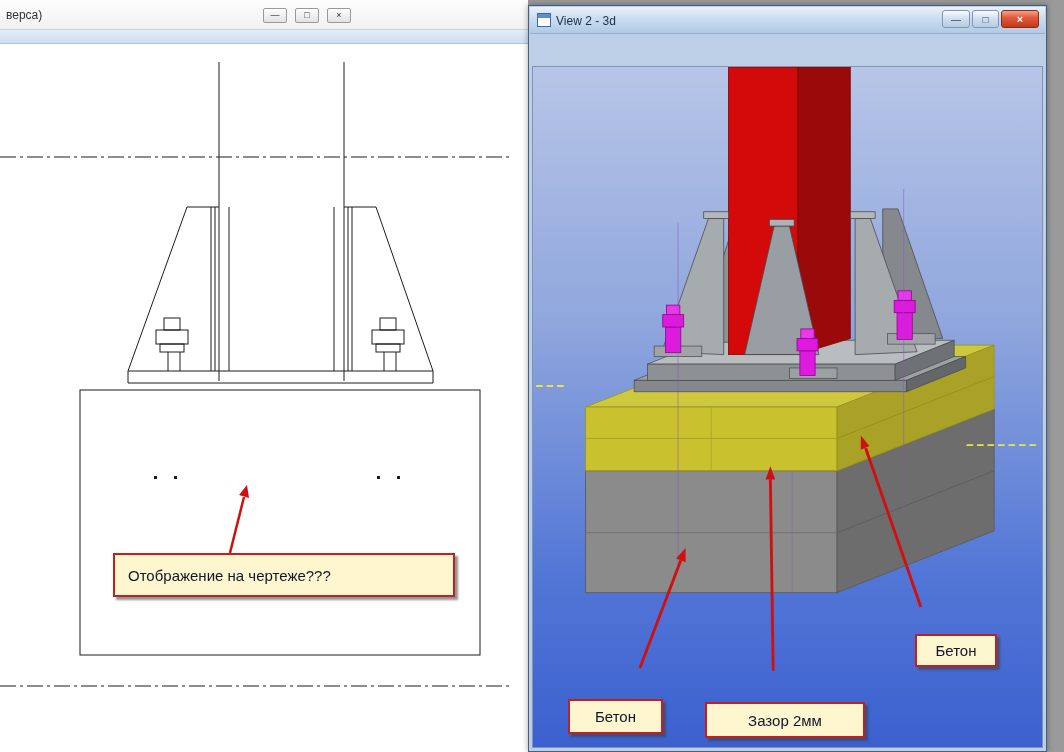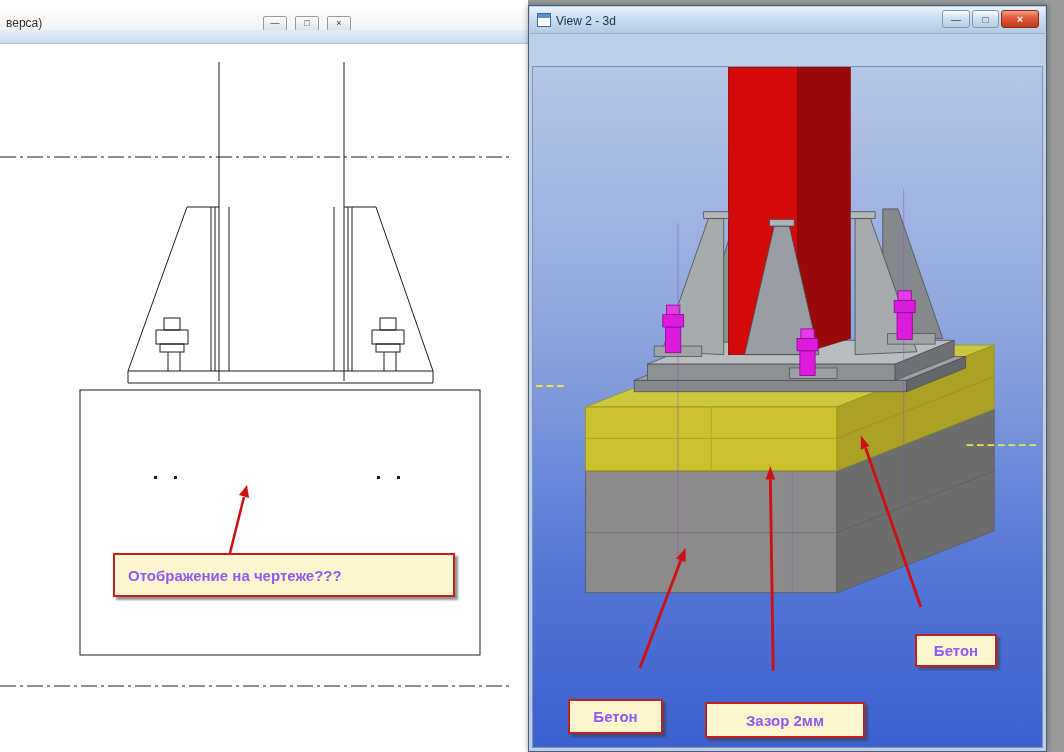--- a/index.html
+++ b/index.html
@@ -2,21 +2,21 @@
 <html><head>
 <meta charset="utf-8">
 <style>
   * { margin:0; padding:0; box-sizing:border-box; }
   html,body { width:1064px; height:752px; overflow:hidden; background:#9a9a9a;
               font-family:"Liberation Sans", sans-serif; }
 
   
   .win-left { position:absolute; left:0; top:0; width:528px; height:752px; background:#ffffff; }
   .titlebar-left { position:absolute; left:0; top:0; width:100%; height:30px;
-                   background:linear-gradient(#fdfdfd,#f1f1f1); border-bottom:1px solid #cfcfcf;margin-top:8px; }
+                   background:linear-gradient(#fdfdfd,#f1f1f1); border-bottom:1px solid #cfcfcf; }
   .title-left { position:absolute; left:6px; top:8px; font-size:12px; color:#333; }
   .classic-btns { position:absolute; left:263px; top:8px; display:flex; gap:8px; }
   .btn-classic { width:24px; height:15px; border:1px solid #9a9a9a; border-radius:2px;
                  background:linear-gradient(#fdfdfd,#e2e2e2); display:flex; align-items:center;
                  justify-content:center; font-size:9px; color:#333; line-height:1; cursor:default; }
   .strip { position:absolute; left:0; top:30px; width:100%; height:14px;
            background:linear-gradient(#e3edf8,#cfdff0); border-bottom:1px solid #afc5dc; }
   .draw-area { position:absolute; left:0; top:44px; width:528px; height:708px; background:#fff; }
   .draw-area svg { position:absolute; left:0; top:0; }
 
@@ -41,22 +41,22 @@
                display:flex; align-items:center; justify-content:center;
                font-size:11px; font-weight:bold; color:#fff; cursor:default; }
   .client { position:absolute; left:3px; right:3px; top:28px; bottom:3px;
             background:linear-gradient(180deg,#b7c5e7 0%,#8fa6dd 38%,#5377d6 74%,#3c60cf 100%);
             border:1px solid #7e96b4; overflow:hidden;margin-top:32px; }
   .client svg { position:absolute; left:0; top:0; width:100%; height:100%; }
 
   
   .callout { position:absolute; background:#fdf6cf; border:2px solid #c02020;
              box-shadow:3px 3px 2px rgba(60,60,60,.55);
-             display:flex; align-items:center; font-weight:bold; font-size:15px;
-             color:#8b5cf6; }
+             display:flex; align-items:center; font-weight:normal; font-size:15px;
+             color:#0f172a; }
   .callout.center { justify-content:center; }
   .callout.left { padding-left:13px; }
 </style>
 </head>
 <body>
 
 <div class="win-left">
   <div class="titlebar-left">
     <span class="title-left">верса)</span>
     <div class="classic-btns">

